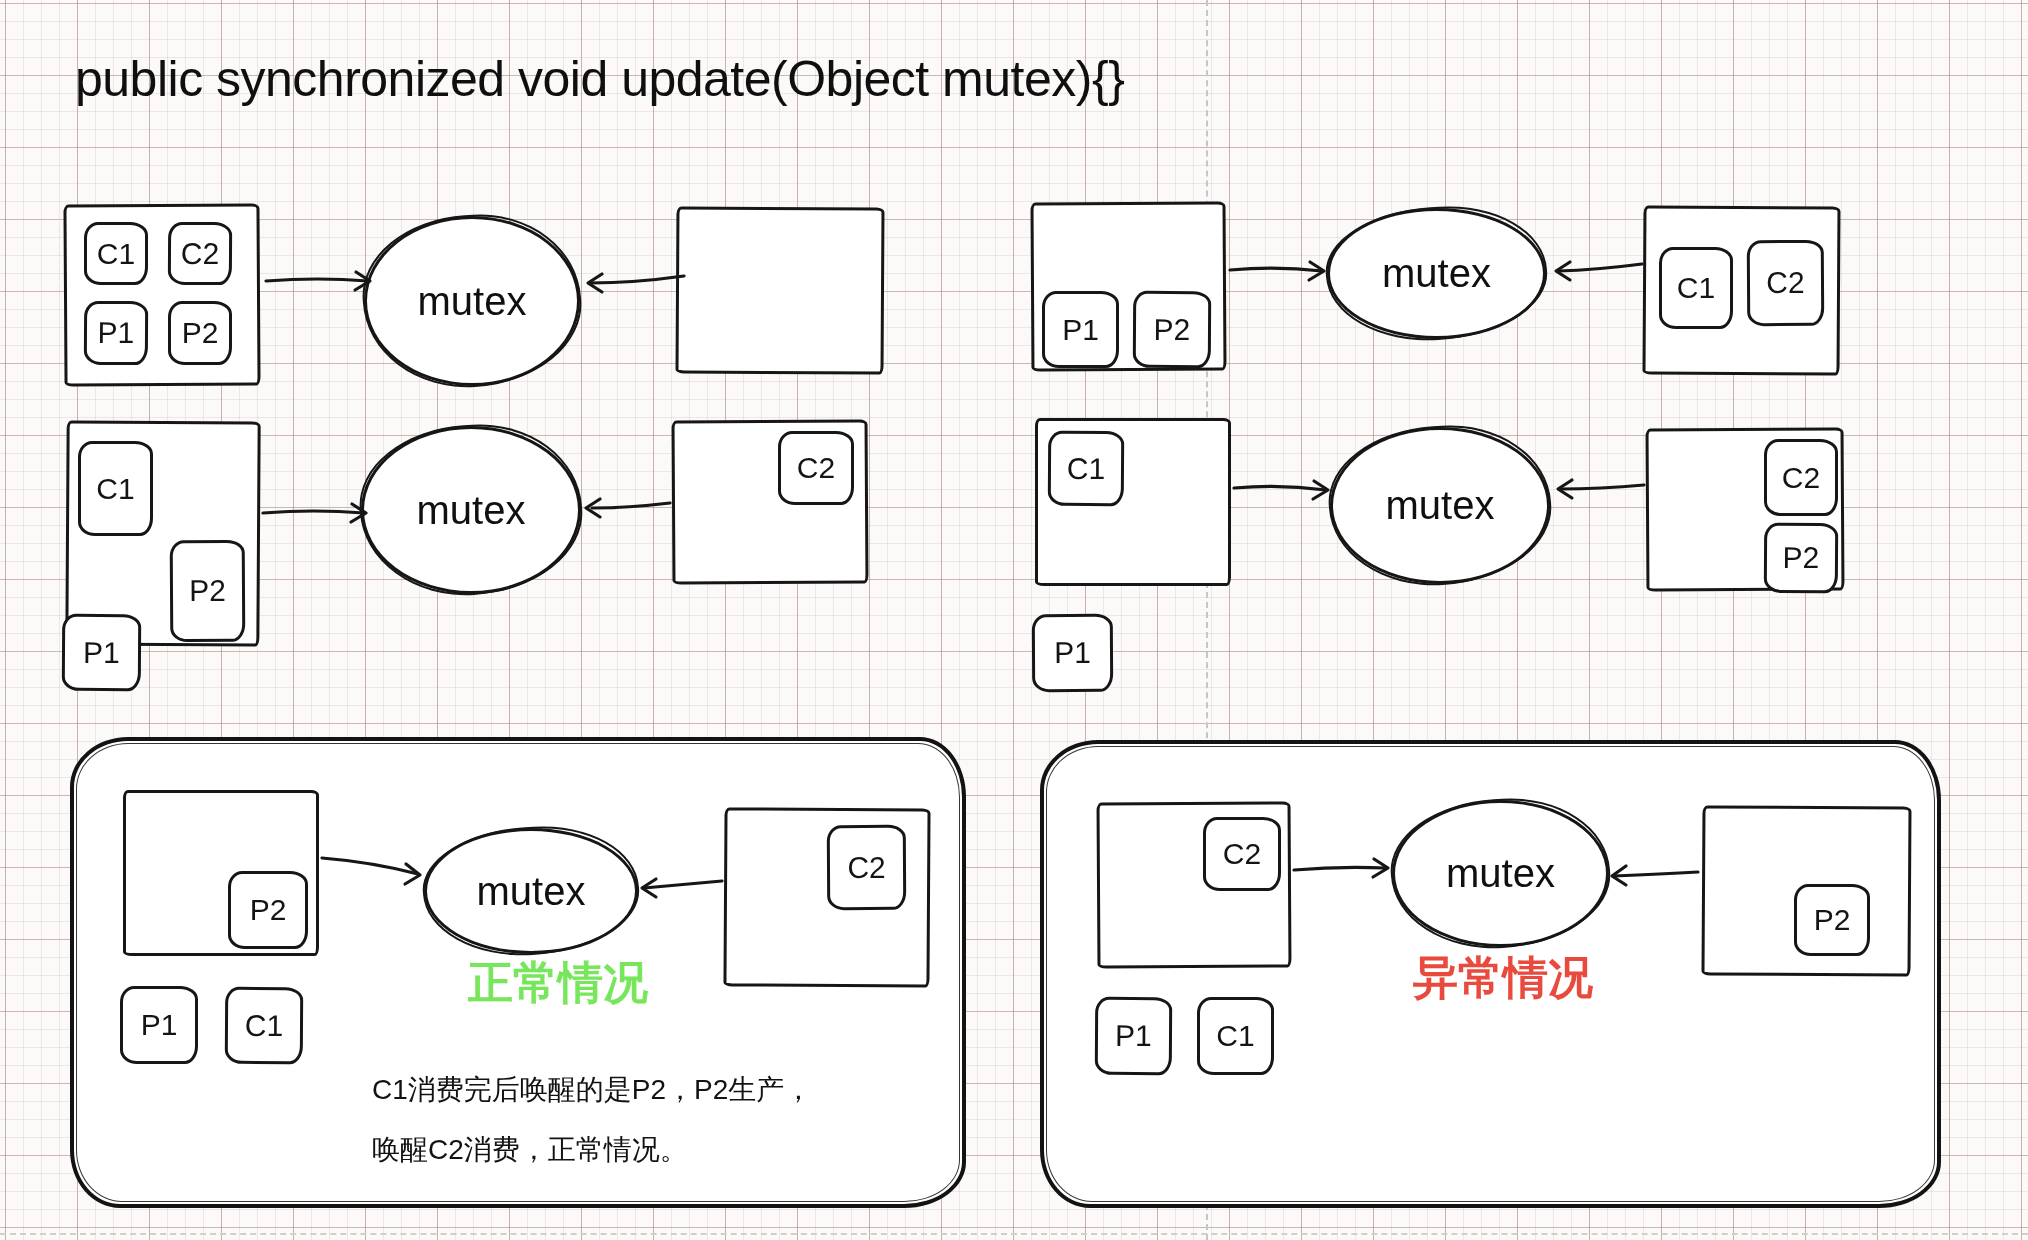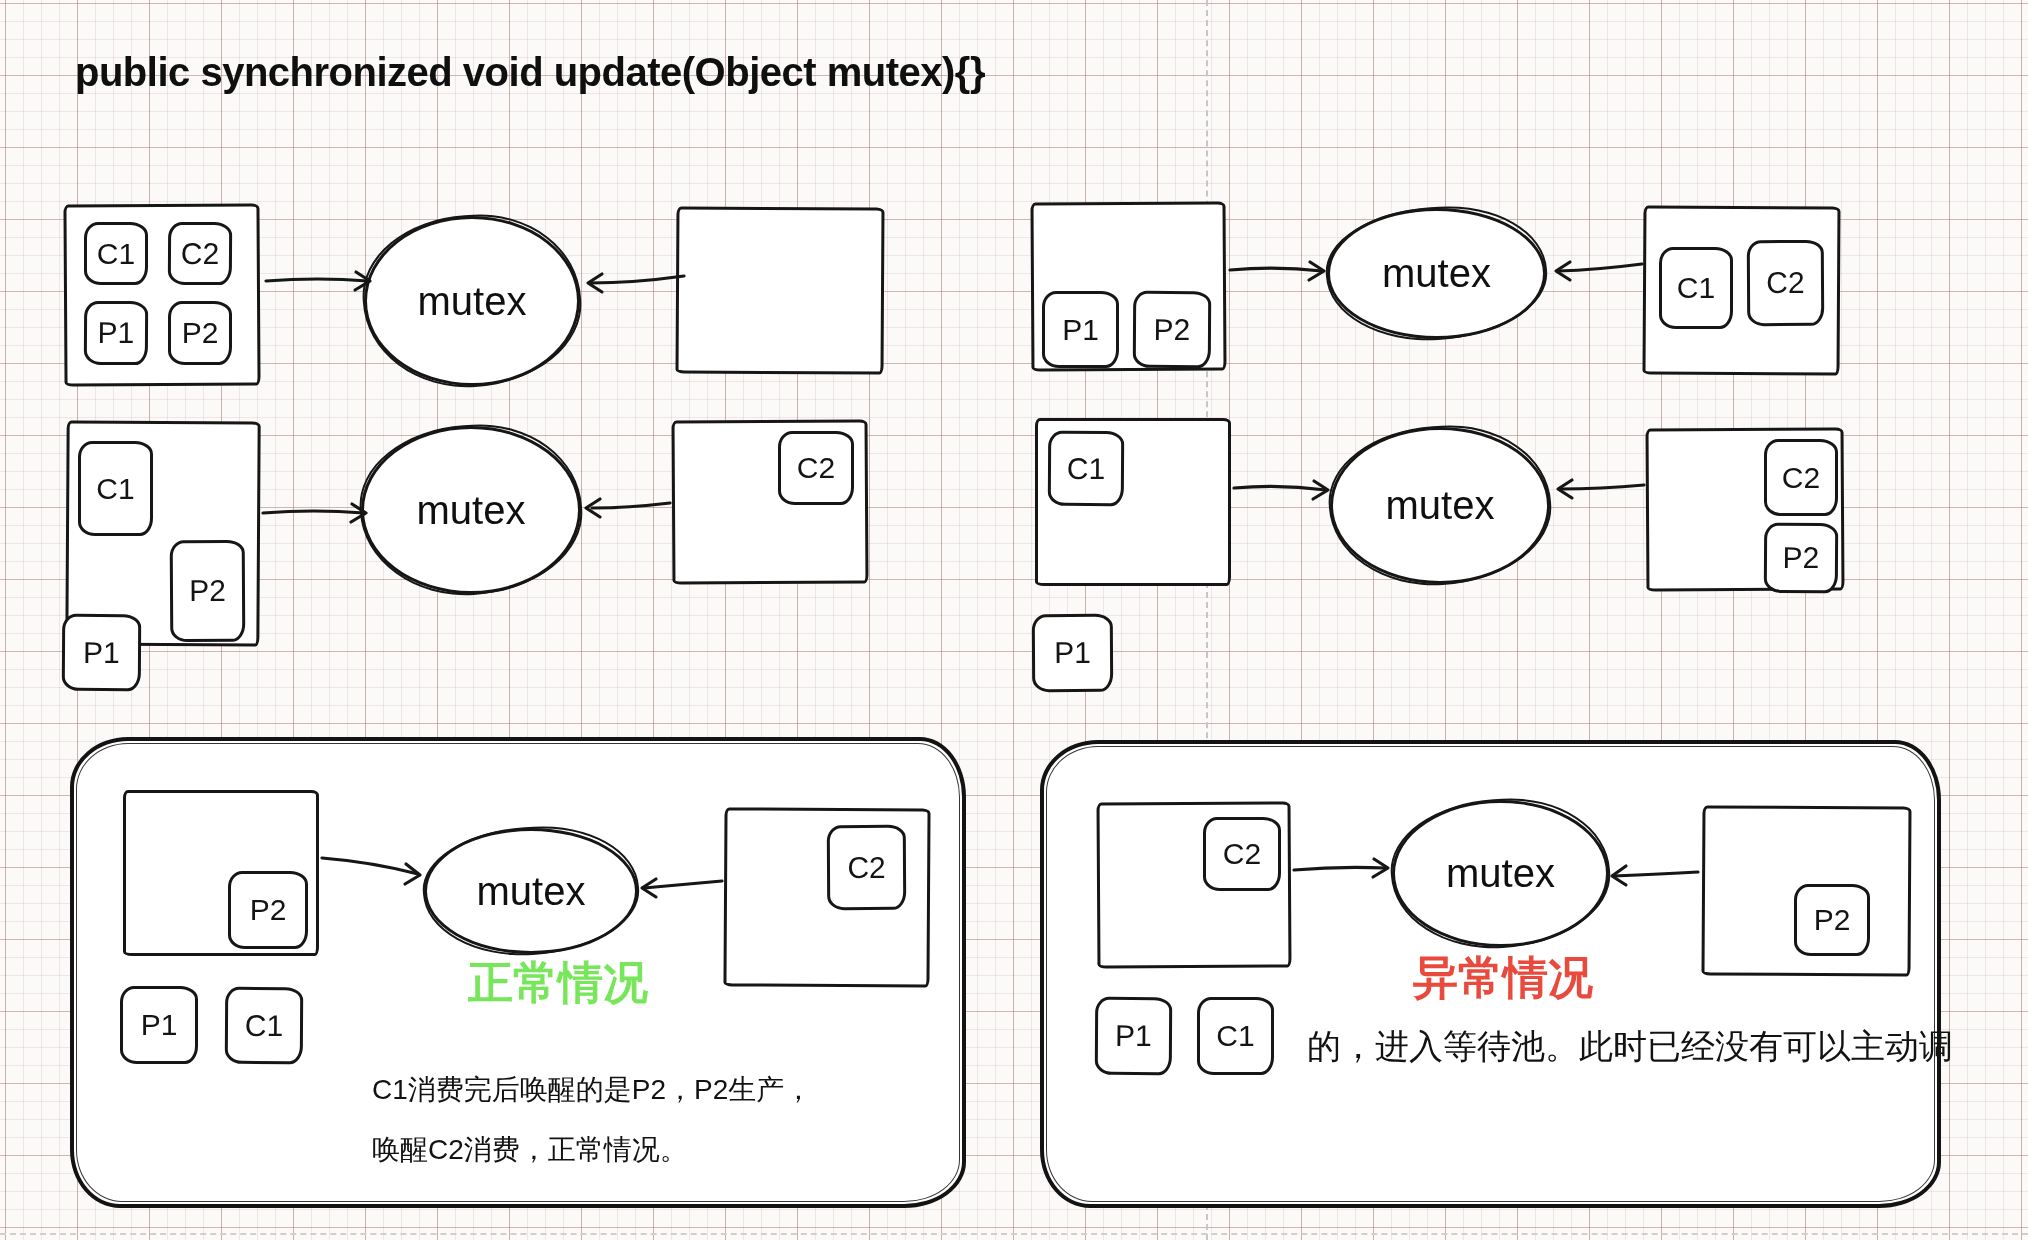--- a/index.html
+++ b/index.html
@@ -20,23 +20,22 @@
   }
   .dashed-v {
     position:absolute; top:0; bottom:0; width:0;
     border-left:2px dashed #c6c6c6;
   }
   .dashed-h {
     position:absolute; left:0; right:0; height:0;
     border-top:2px dashed #d3cecc;
   }
   .title {
-    position:absolute; font-size:40px; letter-spacing:-0.5px; color:#0f0f0f;
+    position:absolute; font-size:50px; letter-spacing:-0.5px; color:#0f0f0f;
     white-space:nowrap;
-    font-weight:bold;
   }
   .box {
     position:absolute; background:#fff; box-sizing:border-box;
     border:3.5px solid #161616;
     border-radius:5px 8px 4px 9px / 8px 5px 9px 4px;
   }
   .chip {
     position:absolute; background:#fff; box-sizing:border-box;
     border:3px solid #161616;
     border-radius:14px 18px 13px 17px / 16px 13px 18px 14px;
@@ -155,21 +154,20 @@
     <div class="chip" style="left:1203px;top:817px;width:78px;height:74px;">C2</div>
     <div class="ellipse" style="left:1392px;top:800px;width:217px;height:147px;">
       <span class="label">mutex</span>
     </div>
     <div class="box r-b" style="left:1702px;top:806px;width:209px;height:170px;"></div>
     <div class="chip" style="left:1794px;top:884px;width:76px;height:72px;">P2</div>
     <div class="chip r-b" style="left:1095px;top:997px;width:77px;height:78px;">P1</div>
     <div class="chip" style="left:1197px;top:997px;width:77px;height:78px;">C1</div>
     <div class="caption" style="left:1413px;top:948px;color:#e84b3d;">异常情况</div>
     <div class="para" style="left:1307px;top:1022px;font-size:34px;line-height:49px;">
-      <div>的，进入等待池。此时已经没有可以主动调</div>
     </div>
   </div>
 
   <svg class="arrows" width="2028" height="1240" viewBox="0 0 2028 1240">
     <g>
       <path d="M266,281 Q318,277 368,281"></path>
         <path d="M356,272 L370,281 L355,290"></path>
     </g>
     <g>
       <path d="M684,276 Q634,283 590,283"></path>

